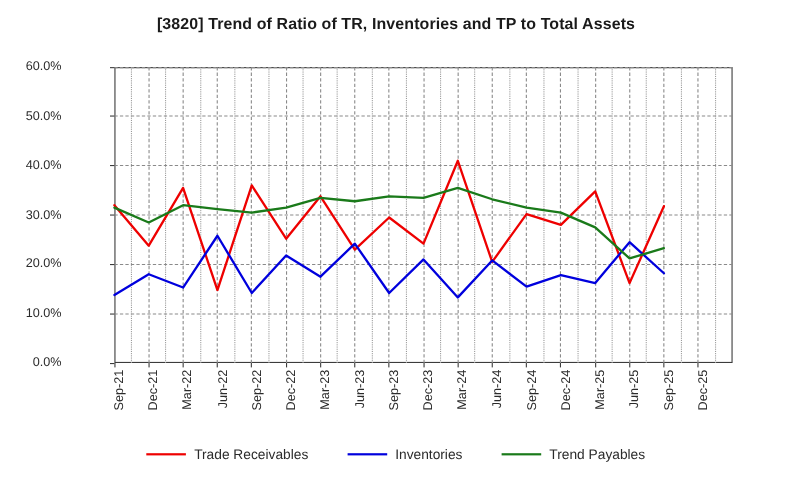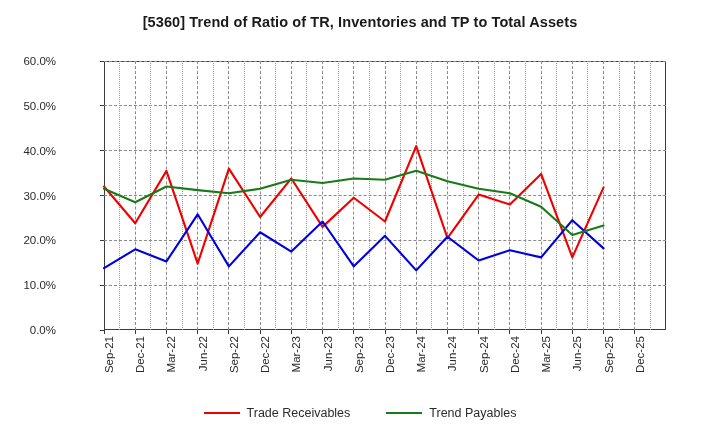--- a/index.html
+++ b/index.html
@@ -52,21 +52,21 @@
   }
   .legend-item{display:flex;align-items:center;gap:7px;}
   .legend-swatch{display:block;width:36px;height:0;border-top:2.4px solid #000;}
   .legend-label{font-size:12.5px;color:#2b2b2b;white-space:nowrap;}
 </style>
 </head>
 <body>
 
 <div id="chart-root">
 
-  <div id="chart-title">[5360]  Trend of Ratio of TR, Inventories and TP to Total Assets</div>
+  <div id="chart-title">[3820]  Trend of Ratio of TR, Inventories and TP to Total Assets</div>
 
   <div id="plot"></div>
 
   <div id="y-axis">
       <div class="tick-mark" style="left: 100px; top: 329.5px; width: 4px; height: 1px;"></div>
       <div class="ytick-label" style="top: 330px;">0.0%</div>
       <div class="tick-mark" style="left: 104px; top: 284.667px; width: 562px; height: 0px; border-top: 1px dashed rgb(138, 138, 138); background: none;"></div>
       <div class="tick-mark" style="left: 100px; top: 284.667px; width: 4px; height: 1px;"></div>
       <div class="ytick-label" style="top: 285.167px;">10.0%</div>
       <div class="tick-mark" style="left: 104px; top: 239.833px; width: 562px; height: 0px; border-top: 1px dashed rgb(138, 138, 138); background: none;"></div>
@@ -164,18 +164,22 @@
       <polyline points="104.00,268.13 135.22,249.30 166.44,261.40 197.67,214.33 228.89,266.34 260.11,232.26 291.33,251.54 322.56,221.50 353.78,266.34 385.00,235.85 416.22,270.37 447.44,236.75 478.67,260.51 509.89,250.20 541.11,257.37 572.33,220.16 603.56,248.40" fill="none" stroke="#0000dd" stroke-width="2.1" stroke-linejoin="round" stroke-linecap="round"></polyline>
       <polyline points="104.00,188.78 135.22,202.23 166.44,186.53 197.67,190.12 228.89,193.26 260.11,188.78 291.33,179.81 322.56,182.95 353.78,178.46 385.00,179.81 416.22,170.84 447.44,181.15 478.67,188.78 509.89,193.26 541.11,206.71 572.33,234.95 603.56,225.54" fill="none" stroke="#1a7a1a" stroke-width="2.1" stroke-linejoin="round" stroke-linecap="round"></polyline>
     </svg>
 
   <div id="legend">
       <div class="legend-item">
         <span class="legend-swatch" style="border-top-color: rgb(238, 0, 0);"></span>
         <span class="legend-label">Trade Receivables</span>
       </div>
       <div class="legend-item">
+        <span class="legend-swatch" style="border-top-color: rgb(0, 0, 221);"></span>
+        <span class="legend-label">Inventories</span>
+      </div>
+      <div class="legend-item">
         <span class="legend-swatch" style="border-top-color: rgb(26, 122, 26);"></span>
         <span class="legend-label">Trend Payables</span>
       </div>
     </div>
 
 </div>
 
 </body></html>

